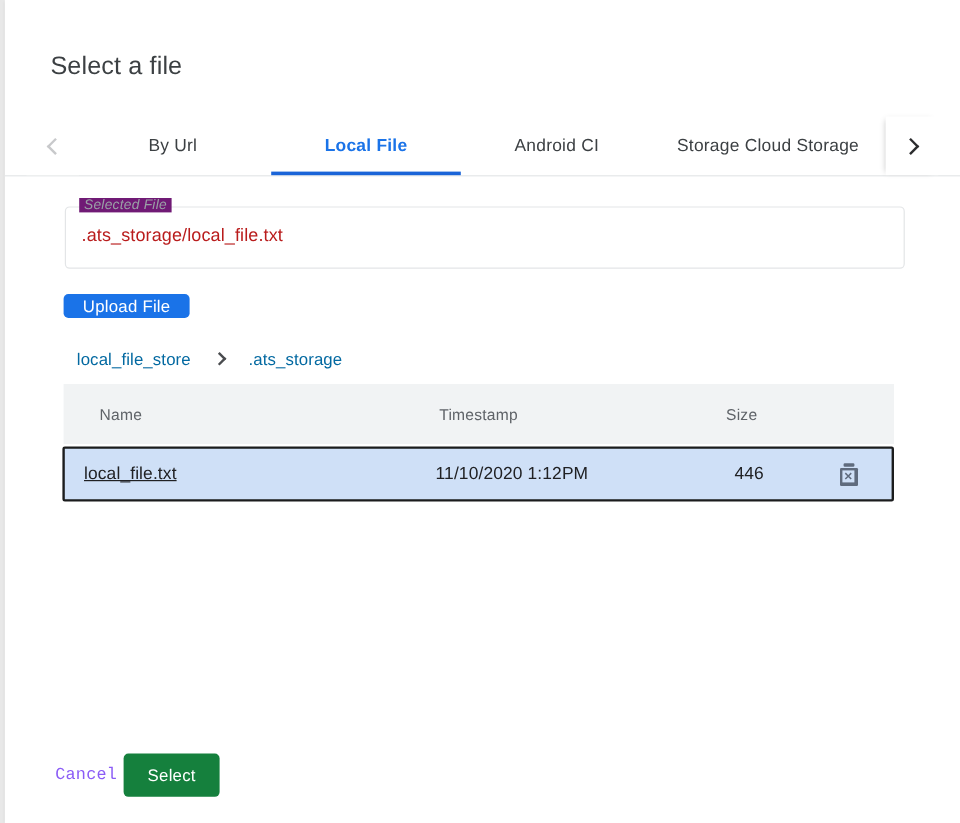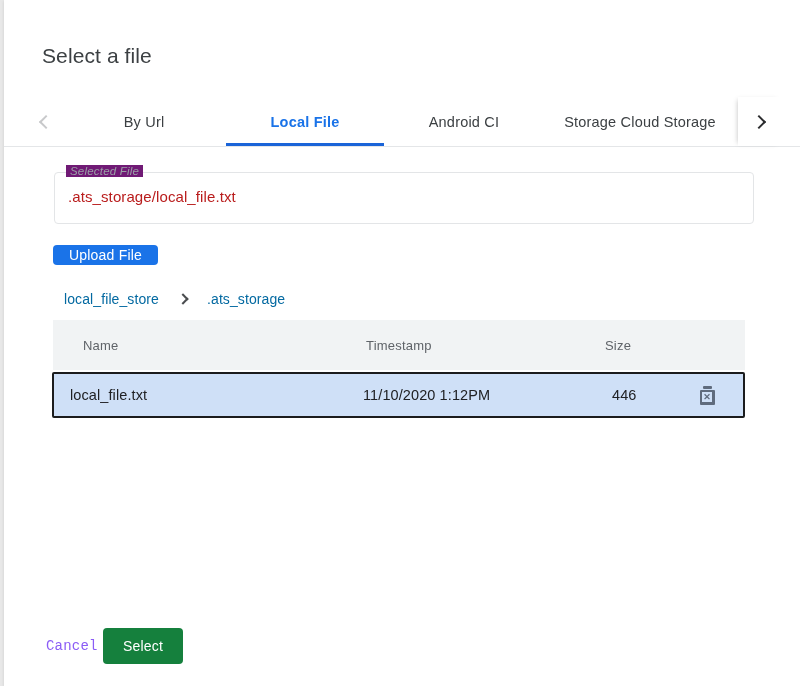--- a/index.html
+++ b/index.html
@@ -190,21 +190,21 @@
   }
   .td {
     position: absolute;
     top: 0; height: 42px;
     display: flex; align-items: center;
     font-size: 14.5px;
     color: #202124;
     letter-spacing: 0.1px;
     white-space: nowrap;
   }
-  #td-name { left: 16px; }
+  #td-name { left: 16px; text-decoration: underline; }
   #td-timestamp { left: 309px; }
   #td-size { left: 558px; }
   #td-delete {
     position: absolute;
     left: 632px; top: 0;
     height: 42px; width: 42px;
     display: flex; align-items: center; justify-content: center;
     cursor: pointer;
   }
 

